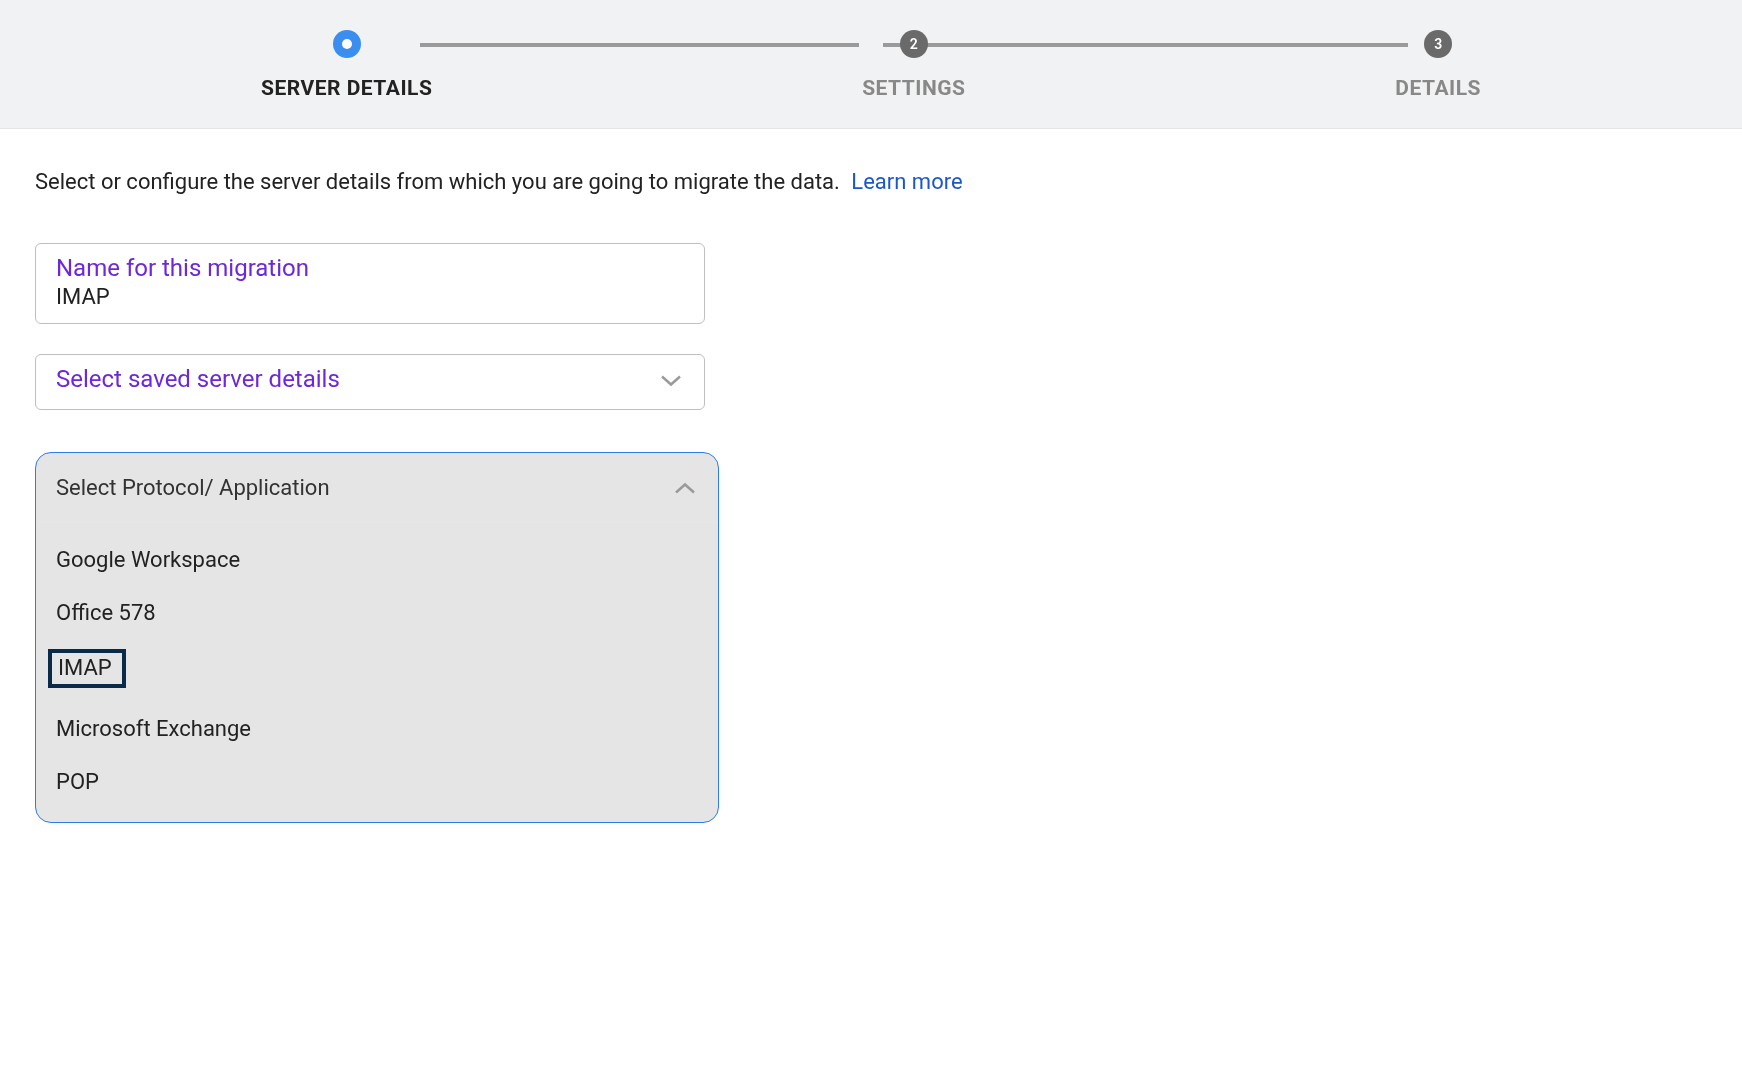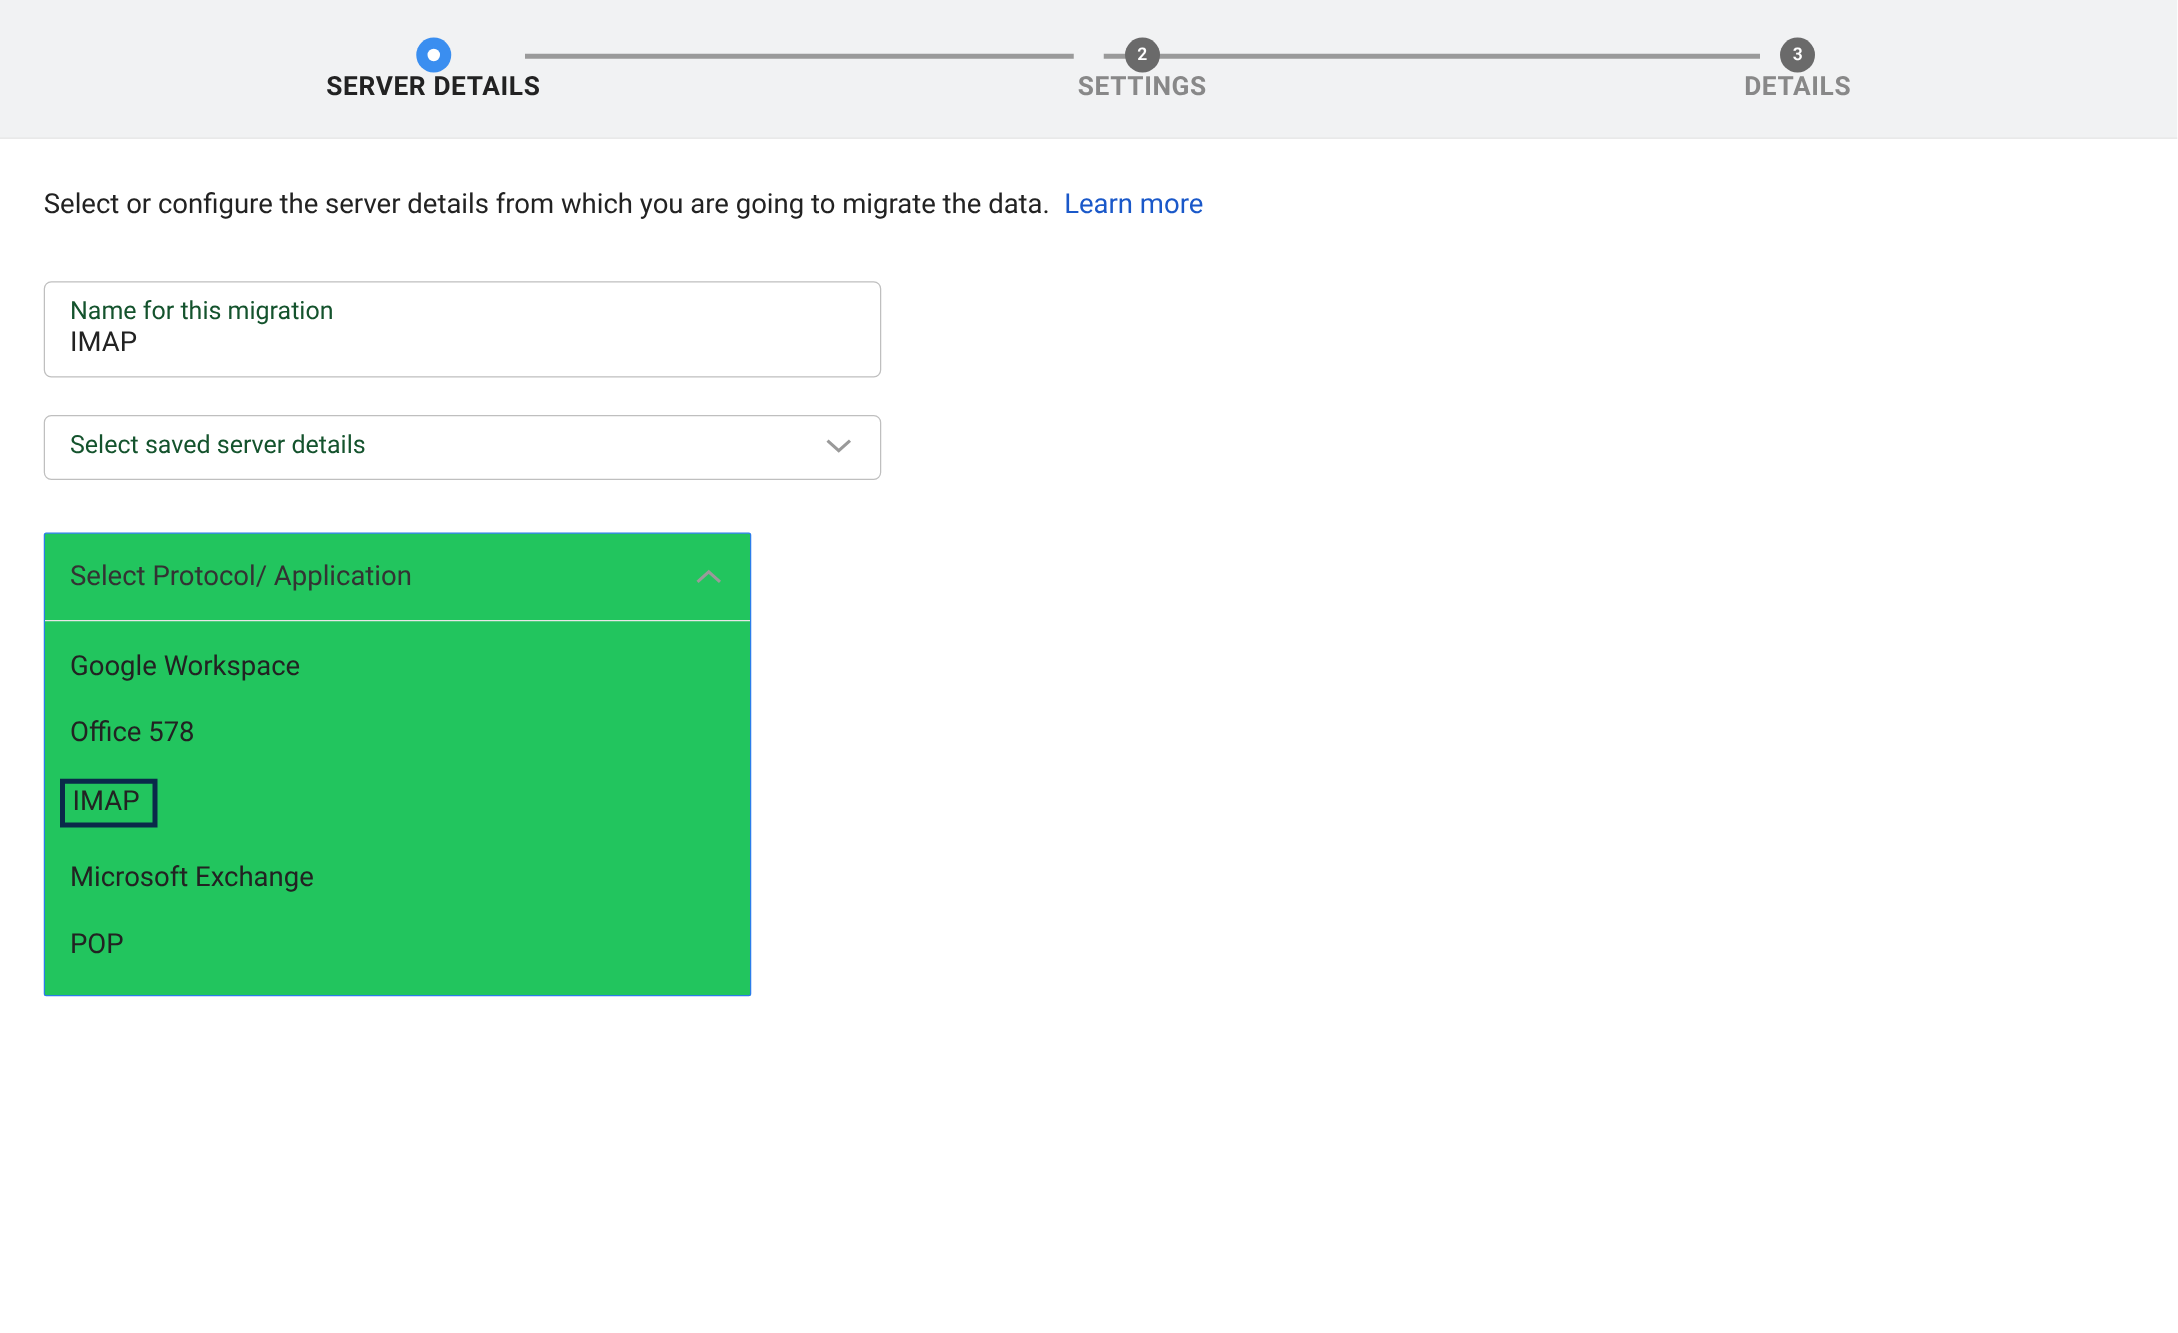--- a/index.html
+++ b/index.html
@@ -49,20 +49,21 @@
     position: relative;
   }
   .step-active .step-circle::after {
     content: '';
     width: 10px;
     height: 10px;
     background: #fff;
     border-radius: 50%;
   }
   .step-label {
+    margin-top: 18px;
     font-size: 21px;
     font-weight: 700;
     letter-spacing: 0.5px;
     color: #888;
   }
   .step-active .step-label {
     color: #222;
   }
   .step-line {
     position: absolute;
@@ -89,22 +90,22 @@
   }
   .field-box {
     border: 1px solid #bfbfbf;
     border-radius: 6px;
     padding: 10px 20px 14px 20px;
     width: 670px;
     margin-bottom: 30px;
     background: #fff;
   }
   .field-label {
-    font-size: 20px;
-    color: #14532d;
+    font-size: 24px;
+    color: #6d28d9;
     margin-bottom: 2px;
   }
   .field-value {
     font-size: 22px;
     color: #222;
   }
   .field-input {
     border: none;
     outline: none;
     font-size: 22px;
@@ -124,23 +125,23 @@
     cursor: pointer;
   }
   .select-chevron {
     position: absolute;
     right: 22px;
     top: 50%;
     transform: translateY(-50%);
   }
   .dropdown-open {
     border: 1.5px solid #2b7de9;
-    border-radius: 2px;
-    width: 566px;
-    background: #22c55e;
+    border-radius: 16px;
+    width: 684px;
+    background: #e5e5e5;
   }
   .dropdown-header {
     padding: 22px 20px;
     font-size: 22px;
     color: #333;
     position: relative;
     cursor: pointer;
     border-bottom: 1px solid #e7e7e7;
   }
   .dropdown-list {

